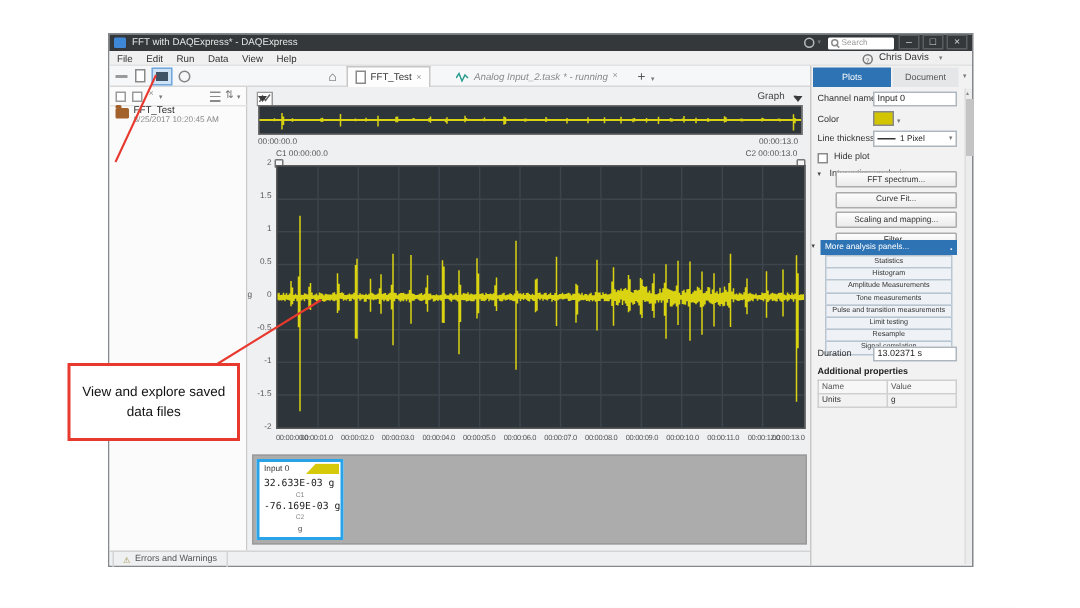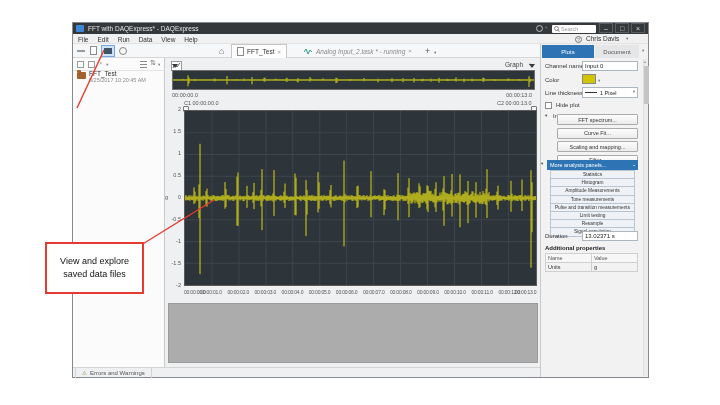--- a/index.html
+++ b/index.html
@@ -212,20 +212,29 @@
       <div class="xlab" style="left: 189.731px; transform: translateX(-50%);">00:00:07.0</div>
       <div class="xlab" style="left: 216.835px; transform: translateX(-50%);">00:00:08.0</div>
       <div class="xlab" style="left: 243.94px; transform: translateX(-50%);">00:00:09.0</div>
       <div class="xlab" style="left: 271.044px; transform: translateX(-50%);">00:00:10.0</div>
       <div class="xlab" style="left: 298.149px; transform: translateX(-50%);">00:00:11.0</div>
       <div class="xlab" style="left: 325.253px; transform: translateX(-50%);">00:00:12.0</div>
       <div class="xlab" style="left: 352.357px; transform: translateX(-100%);">00:00:13.0</div>
     </div>
 
   <div class="abs legendarea"></div>
+  <div class="abs legendcard">
+    <span class="lc-swatch"></span>
+    <span class="lc-title">Input 0</span>
+    <span class="lc-val" style="top:10px;">32.633E-03 g</span>
+    <span class="lc-cur" style="top:19px;">C1</span>
+    <span class="lc-val" style="top:25px;">-76.169E-03 g</span>
+    <span class="lc-cur" style="top:34px;">C2</span>
+    <span class="lc-cur" style="top:42px;font-size:5px;color:#444;">g</span>
+  </div>
 
   <div class="abs rightpanel"></div>
   <div class="abs rp-tab active" style="left:542px;width:52px;">Plots</div>
   <div class="abs rp-tab inactive" style="left:595px;width:44px;">Document</div>
   <span class="abs caret" style="left:642px;top:49px;">▾</span>
 
   <span class="abs rp-label" style="left:545px;top:62.5px;">Channel name</span>
   <div class="abs rp-field" style="left:582px;top:60.5px;width:56px;height:10px;">Input 0</div>
   <span class="abs rp-label" style="left:545px;top:76.5px;">Color</span>
   <div class="abs" style="left:582px;top:74px;width:14px;height:10px;background:#d2c500;border:1px solid #888;"></div>
@@ -287,15 +296,15 @@
     <div class="status-tab">
       <span style="font-size:5.5px;color:#9a8a3a;">⚠</span>
       <span class="status-text">Errors and Warnings</span>
     </div>
   </div>
 
   <svg class="abs overlay">
     <line x1="77" y1="108" x2="104" y2="50" stroke="#e8392f" stroke-width="1.4"></line>
     <line x1="141" y1="245" x2="214" y2="200" stroke="#e8392f" stroke-width="1.4"></line>
   </svg>
-  <div class="abs callout" style="left:45px;top:242px;width:99px;height:52px;">View and explore saved data files</div>
+  <div class="abs callout" style="left:45px;top:242px;width:115px;height:52px;">View and explore saved data files</div>
 
 </div>
 
 </body></html>

